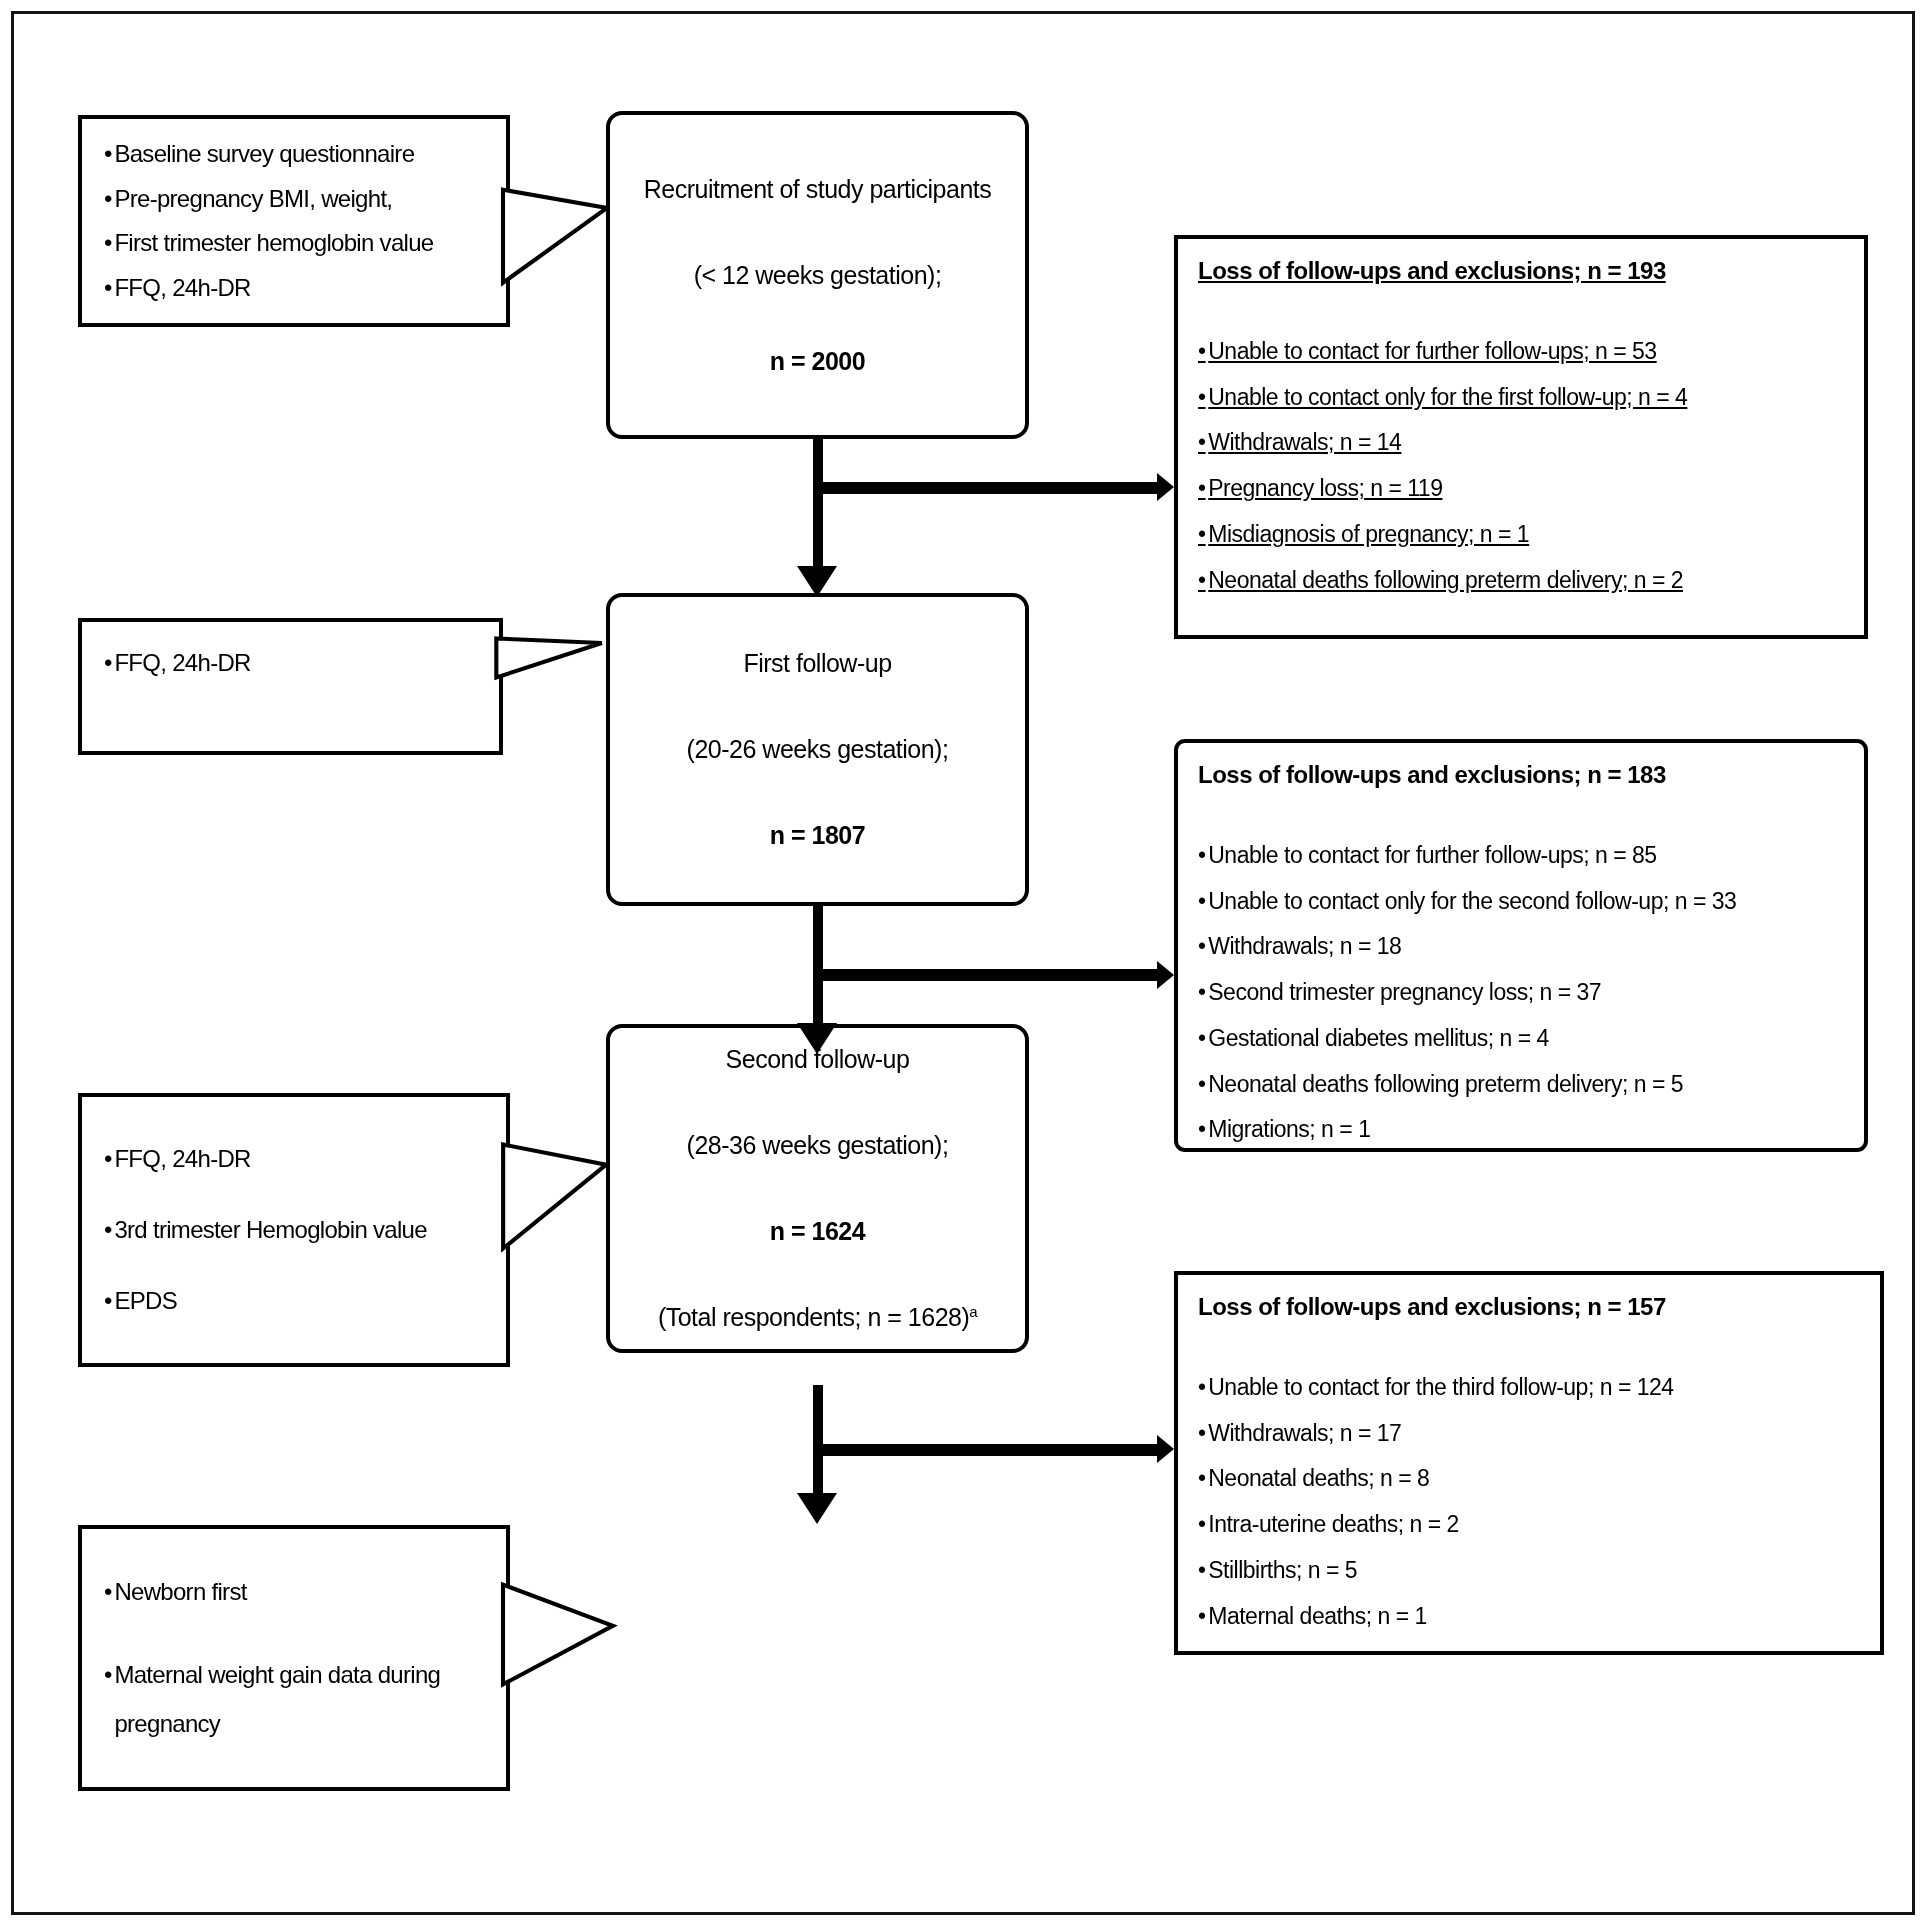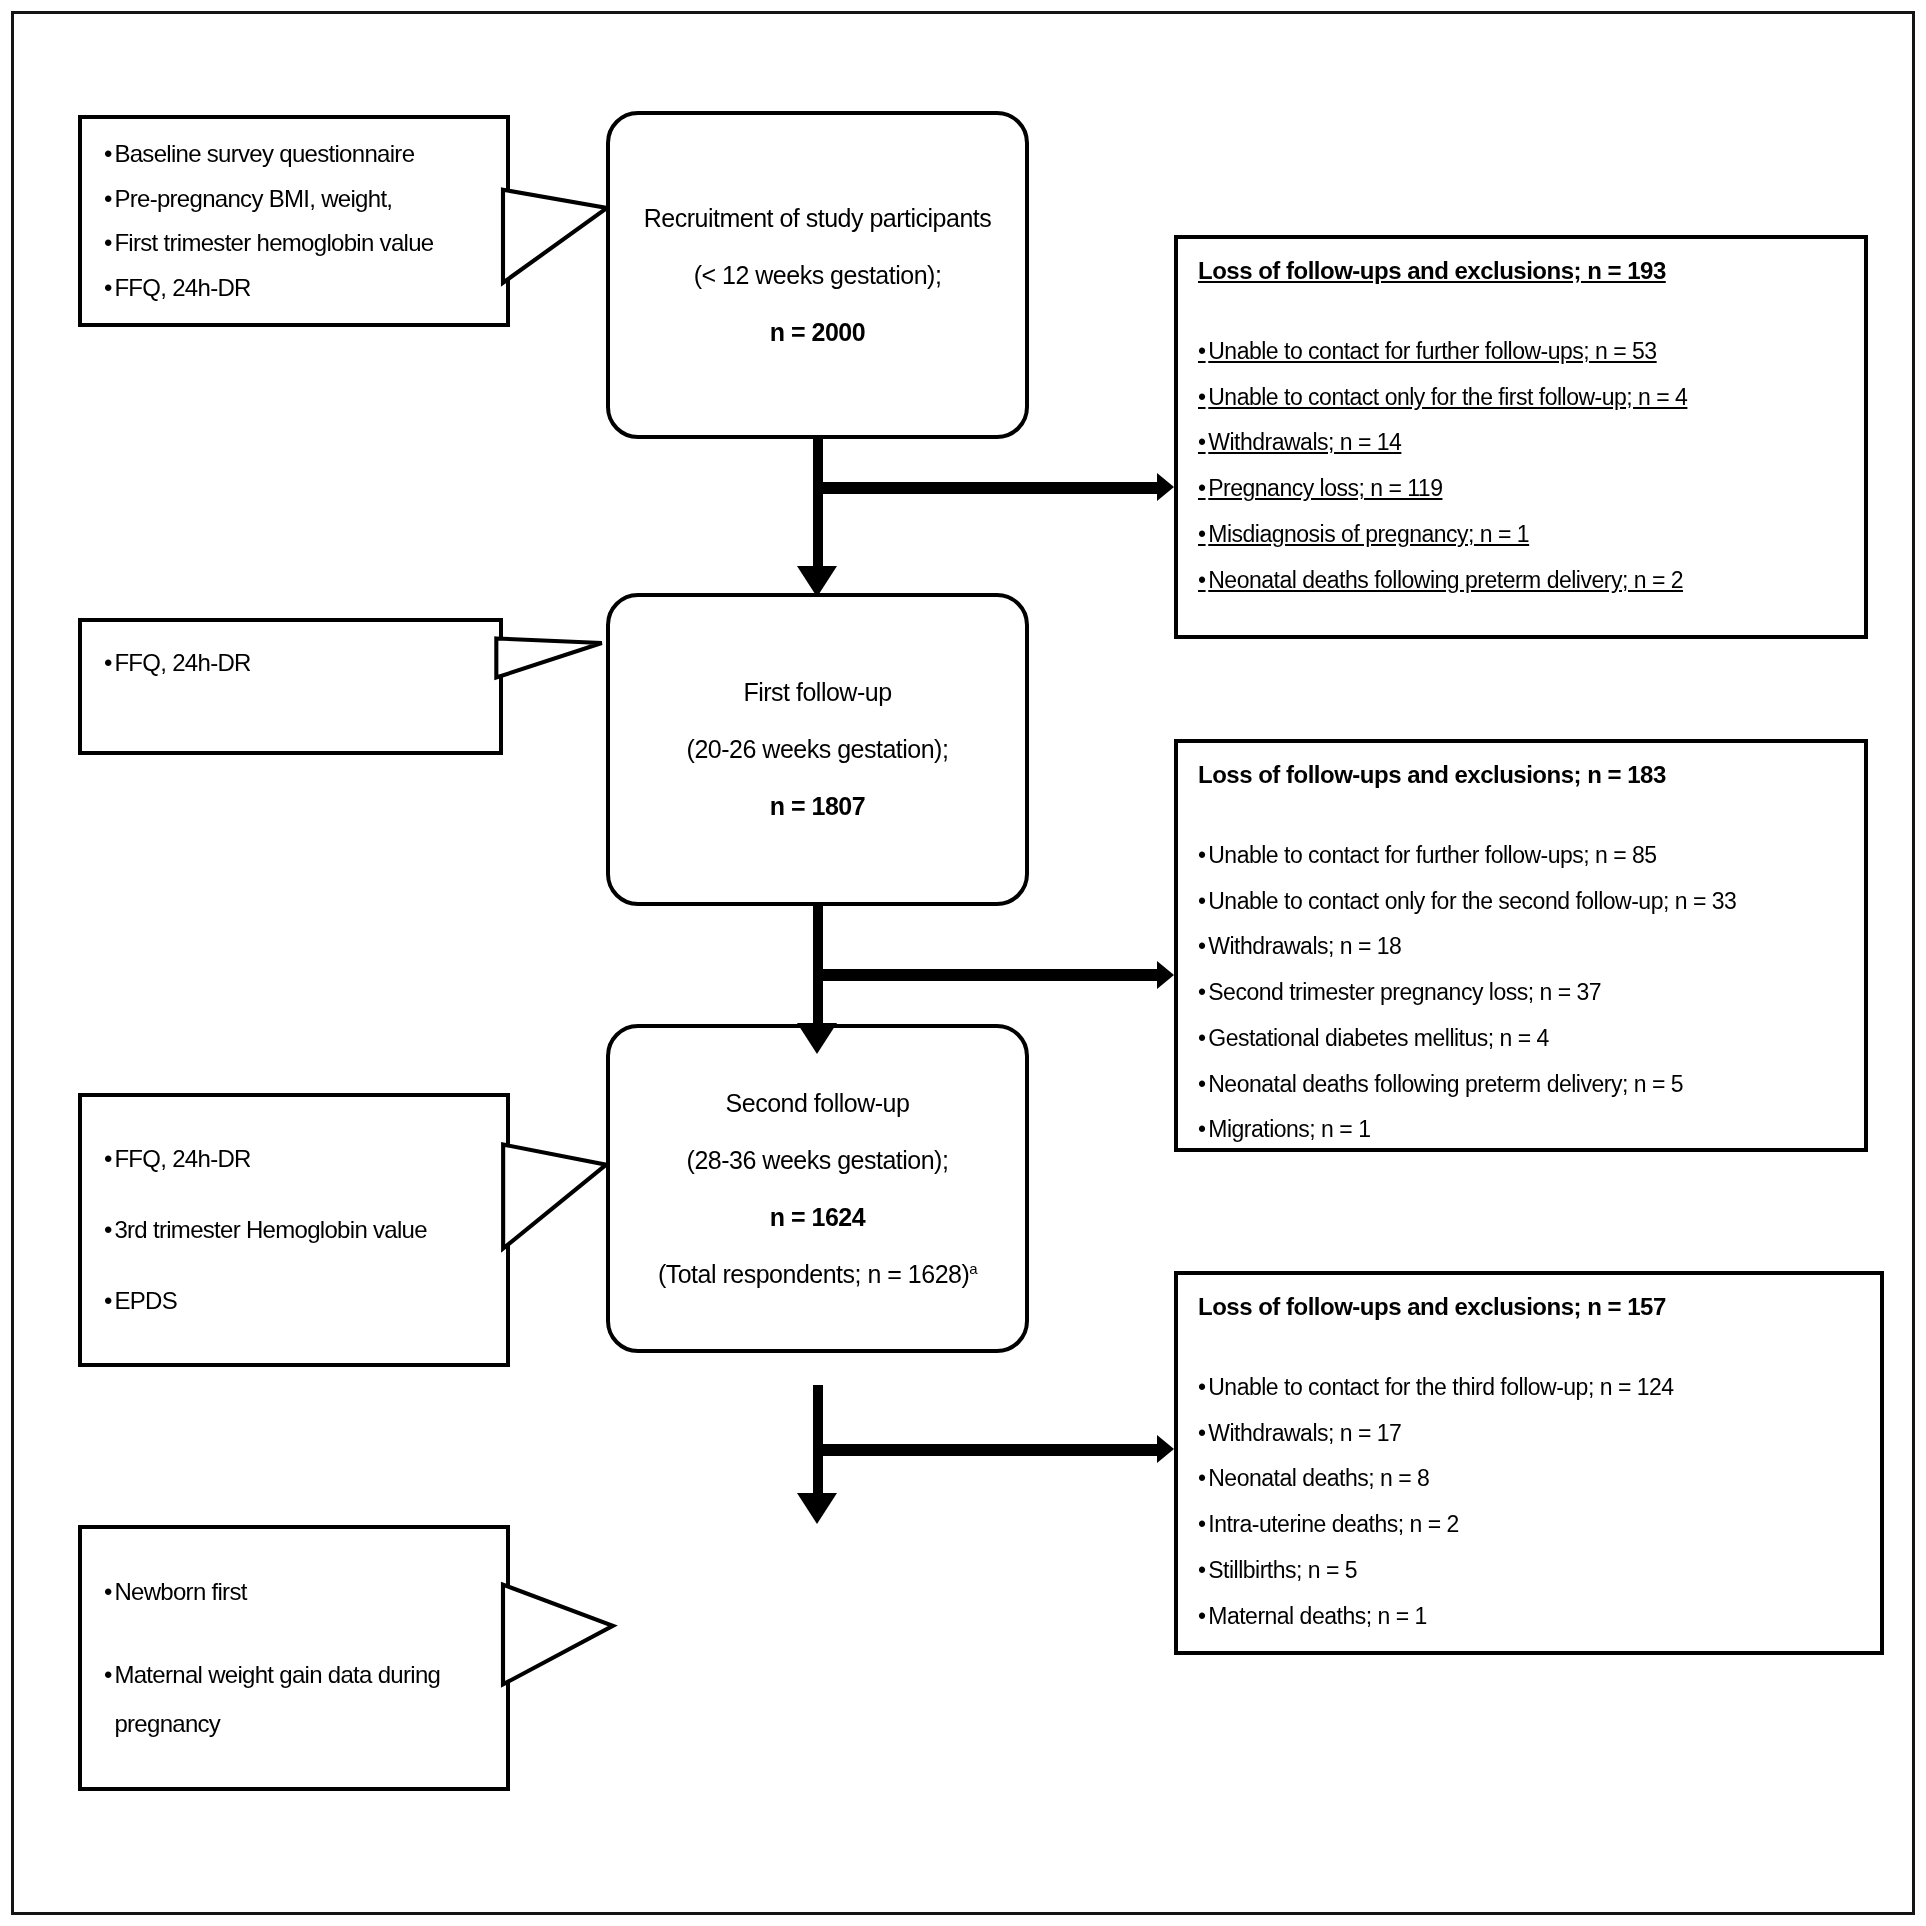--- a/index.html
+++ b/index.html
@@ -14,24 +14,24 @@
     height:100%;padding:4.6px 12.8px 4.6px 22px;box-sizing:border-box;
     font-size:24px;letter-spacing:-0.7px;line-height:1.18;}
   .note.n2 .content{justify-content:flex-start;padding-top:26.5px;}
   .note.n4 .content{line-height:2.05;justify-content:space-evenly;}
   .bullet-line{display:flex;align-items:flex-start;}
   .bullet-glyph{margin-right:2.7px;}
 
   .tail{position:absolute;overflow:visible;}
 
   
-  .stage{position:absolute;border:4.1px solid #000;border-radius:32px;background:#fff;
+  .stage{position:absolute;border:4.1px solid #000;border-radius:16px;background:#fff;
     box-sizing:border-box;display:flex;flex-direction:column;justify-content:center;
     align-items:center;text-align:center;font-size:25px;letter-spacing:-0.5px;
-    line-height:1.32;padding:13.7px 25px;}
+    line-height:1.32;padding:13.7px 25px;gap:29px;}
   .stage .line{margin:12px 0;}
   .stage .nline{font-weight:700;}
   .sup{font-size:60%;vertical-align:super;line-height:0;}
 
   
   .exc{position:absolute;border:4.1px solid #000;background:#fff;box-sizing:border-box;
     padding:19px 18.3px 13.7px 20px;font-size:23px;letter-spacing:-0.5px;line-height:1.12;}
   .exc .heading{font-weight:700;font-size:24px;}
   .exc .items{margin-top:54px;}
   .exc .bullet-line{margin-bottom:20px;}
@@ -167,21 +167,21 @@
           <span class="bullet-glyph">•</span>
           <span>Misdiagnosis of pregnancy; n = 1</span>
         </div>
       <div class="bullet-line">
           <span class="bullet-glyph">•</span>
           <span>Neonatal deaths following preterm delivery; n = 2</span>
         </div>
     </div>
   </div>
 
-  <div class="exc" style="left:1174px;top:739px;width:694px;height:413px;">
+  <div class="exc" style="left:1174px;top:739px;width:694px;height:413px;border-radius:11px;">
     <div class="heading">Loss of follow-ups and exclusions; n = 183</div>
     <div class="items">
       <div class="bullet-line">
           <span class="bullet-glyph">•</span>
           <span>Unable to contact for further follow-ups; n = 85</span>
         </div>
       <div class="bullet-line">
           <span class="bullet-glyph">•</span>
           <span>Unable to contact only for the second follow-up; n = 33</span>
         </div>

